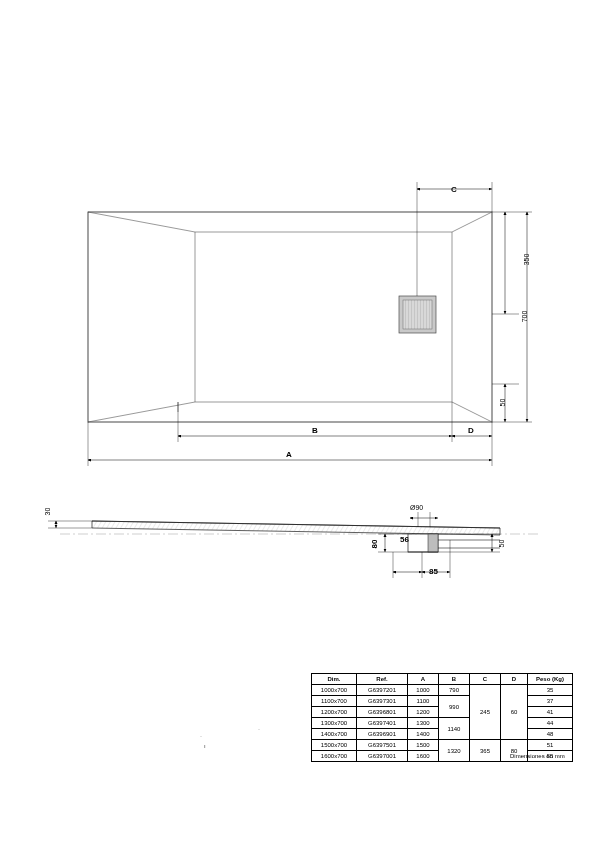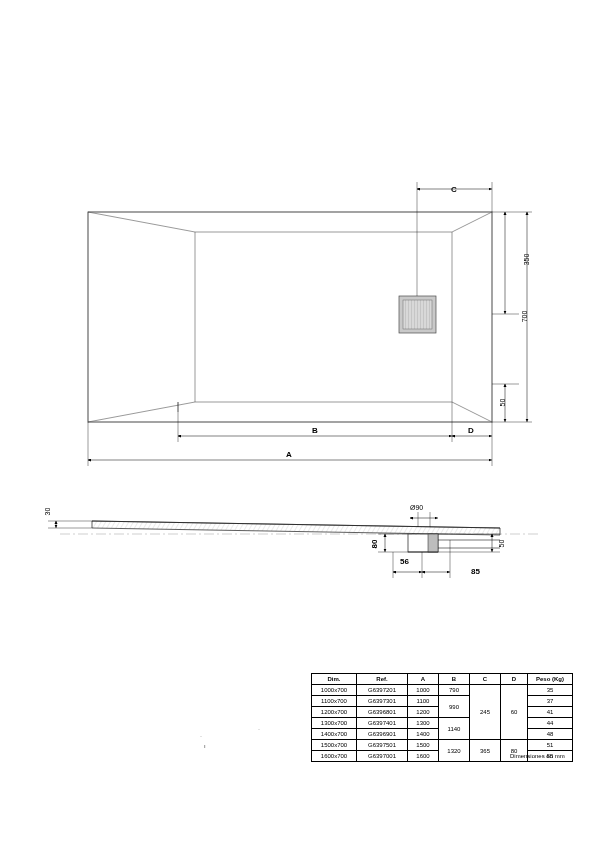--- a/index.html
+++ b/index.html
@@ -223,23 +223,23 @@
   <div class="lbl bold" style="left:286px; top:451px;">A</div>
 
   <div class="lbl rot" style="left:44px; top:508px; transform: rotate(-90deg);">30</div>
 
   <div class="lbl" style="left:410px; top:504px;">Ø90</div>
 
   <div class="lbl bold rot" style="left:371px; top:540px; transform: rotate(-90deg);">80</div>
 
   <div class="lbl rot" style="left:498px; top:540px; transform: rotate(-90deg);">50</div>
 
-  <div class="lbl bold" style="left:400px; top:558px;">56</div>
-
-  <div class="lbl bold" style="left:429px; top:568px;margin-left:42px;">85</div>
+  <div class="lbl bold" style="left:400px; top:536px;">56</div>
+
+  <div class="lbl bold" style="left:429px; top:568px;">85</div>
 
   <div class="tiny-mark" style="left:258px; top:726px;">·</div>
   <div class="tiny-mark" style="left:200px; top:733px;">·</div>
   <div class="tiny-mark" style="left:204px; top:743px;">ı</div>
 
   <table class="spec-table">
     <thead>
       <tr>
         <th>Dim.</th>
         <th>Ref.</th>

